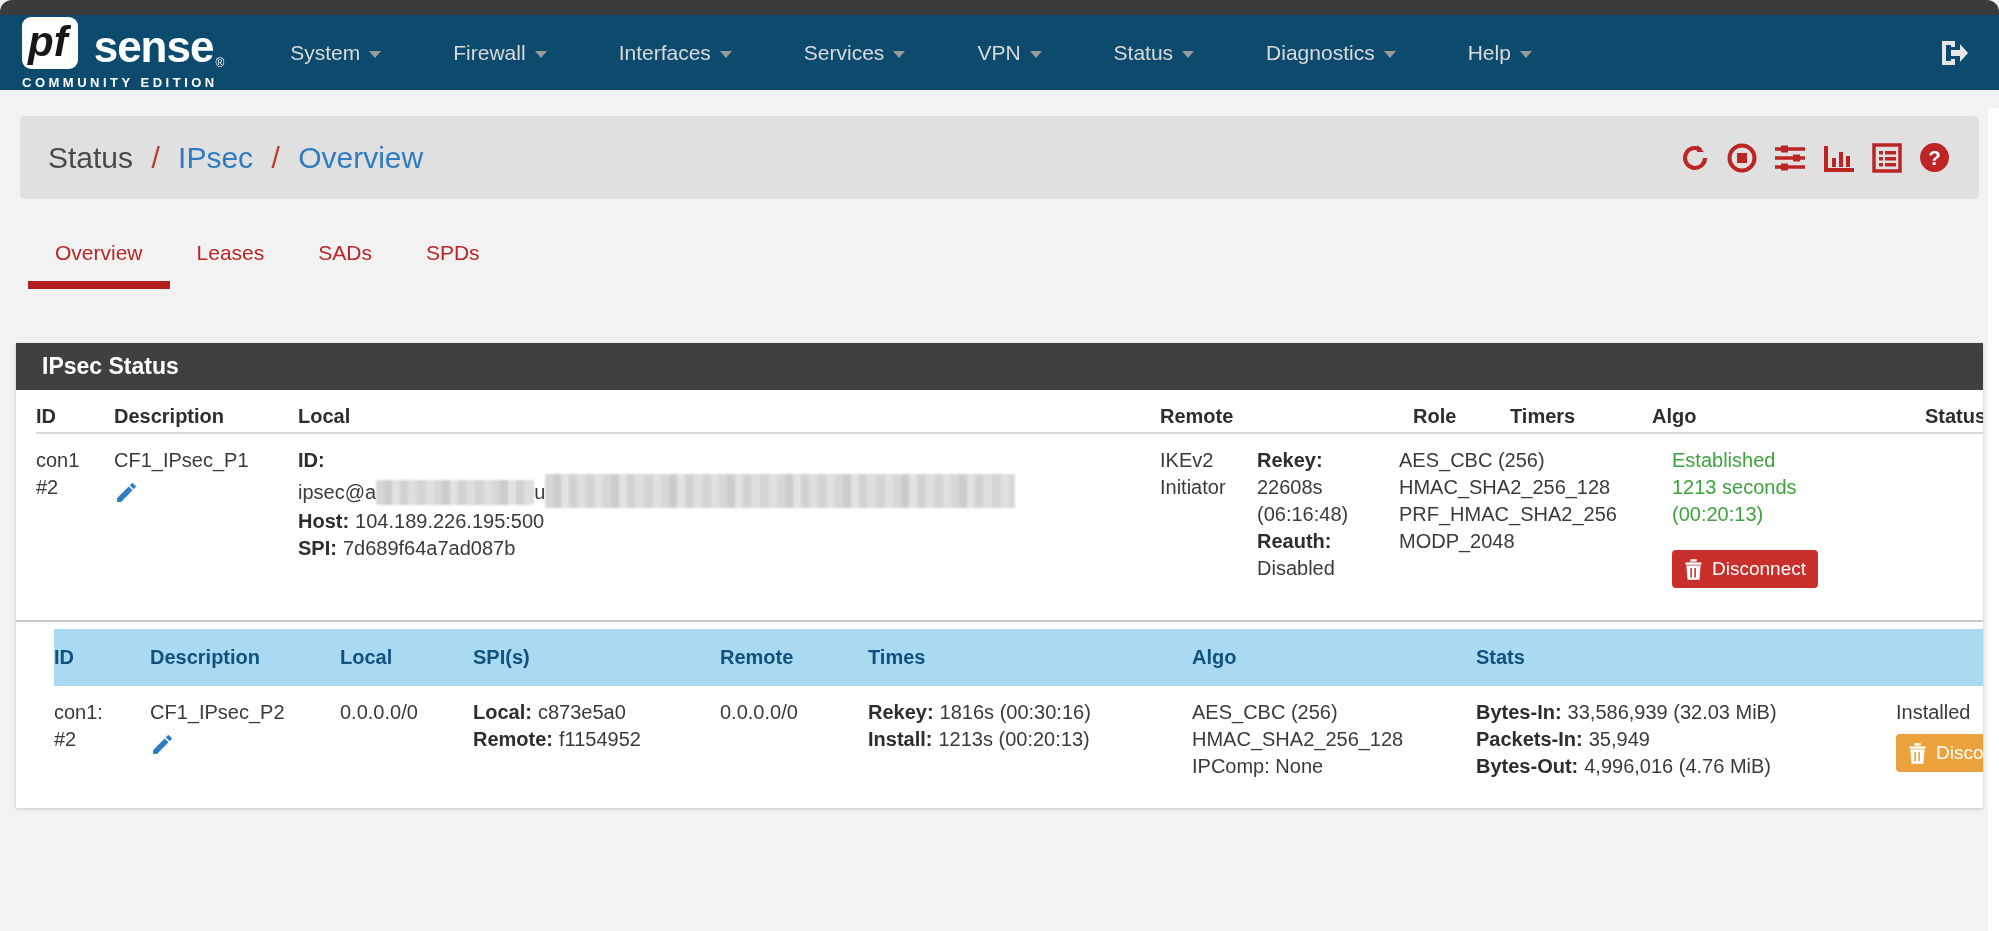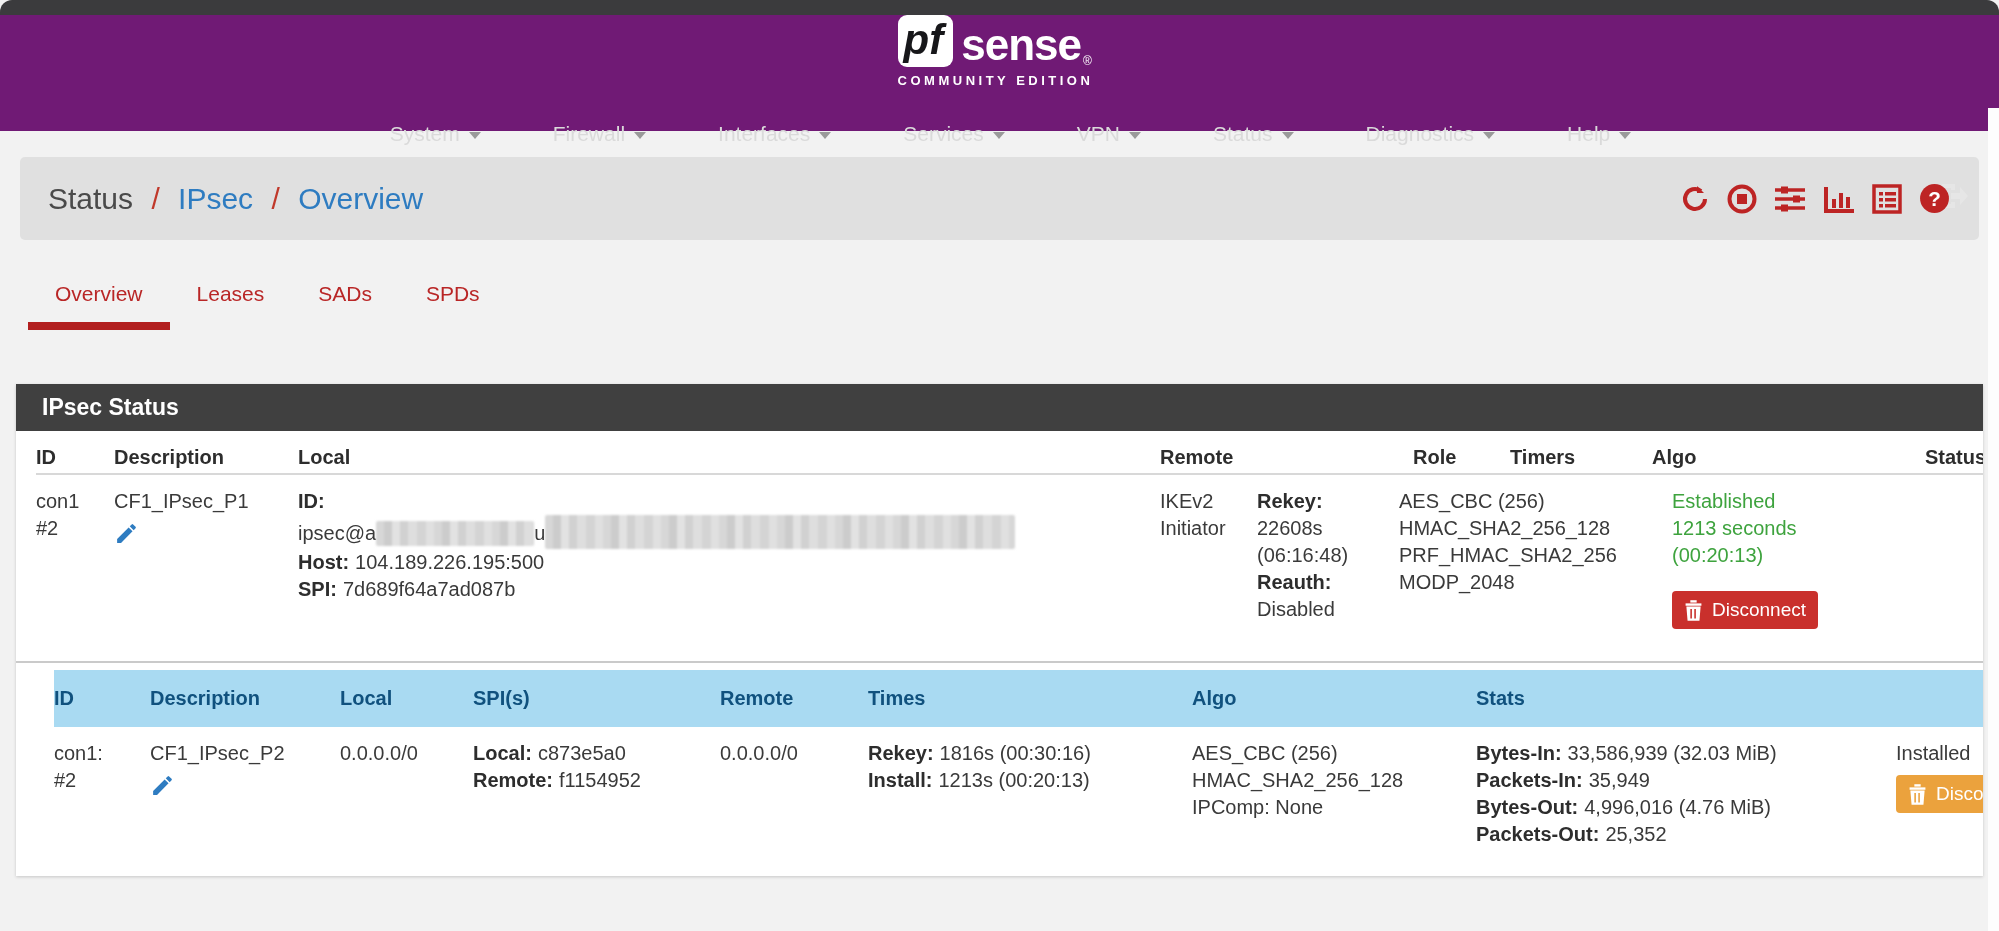--- a/index.html
+++ b/index.html
@@ -7,30 +7,30 @@
   body {
     width:1999px; height:931px; overflow:hidden;
     background:#f2f2f2;
     font-family:"Liberation Sans", sans-serif;
     color:#3a3a3a;
   }
   
   .topstrip { height:15px; background:#3b3b3d; border-radius:12px 12px 0 0; }
   
   .navbar {
-    height:116px; background:#701a75;
-    display:flex; align-items:center; padding:0 30px 0 22px;flex-direction:column;
+    height:75px; background:#0c4a6e;
+    display:flex; align-items:center; padding:0 30px 0 22px;
   }
   .logo { display:flex; flex-direction:column; line-height:1; }
   .logo-row { display:flex; align-items:flex-end; }
   .pf-badge {
     background:#fff; color:#17171a; font-weight:bold; font-style:italic;
     font-size:42px; padding:4px 10px 6px 6px; border-radius:9px;
   }
-  .brand-rest { color:#fff; font-weight:bold; font-size:44px; letter-spacing:-1px; margin-left:8px; }
+  .brand-rest { color:#fff; font-weight:bold; font-size:44px; letter-spacing:-1px; margin-left:16px; }
   .brand-reg { color:#fff; font-size:12px; margin-left:2px; }
   .edition { color:#fff; font-size:13px; letter-spacing:3.5px; font-weight:bold; margin-top:7px; }
   .nav-items { display:flex; margin-left:30px; }
   .nav-item {
     color:#dadada; font-size:21px; padding:0 36px; height:93px;
     display:flex; align-items:center; gap:9px; cursor:pointer; white-space:nowrap;
   }
   .caret { width:0; height:0; border-left:6px solid transparent; border-right:6px solid transparent; border-top:7px solid #9a9a9a; margin-top:3px; }
   .logout { margin-left:auto; display:flex; align-items:center; cursor:pointer; }
   
@@ -316,21 +316,20 @@
       </span>
       <span class="cell cc-algo">
         <div>AES_CBC (256)</div>
         <div>HMAC_SHA2_256_128</div>
         <div>IPComp: None</div>
       </span>
       <span class="cell cc-stats">
         <div><span class="lbl">Bytes-In:</span><span>33,586,939 (32.03 MiB)</span></div>
         <div><span class="lbl">Packets-In:</span><span>35,949</span></div>
         <div><span class="lbl">Bytes-Out:</span><span>4,996,016 (4.76 MiB)</span></div>
-        <div><span class="lbl">Packets-Out:</span><span>25,352</span></div>
       </span>
       <span class="cell cc-status">
         <div>Installed</div>
         <button class="btn btn-warning">
           <svg width="19" height="21" viewBox="0 0 24 26" fill="#ffffff">
             <path d="M2 4h20v3H2z"></path>
               <path d="M8 0h8v3H8z"></path>
             <path d="M3 8h18l-1.5 18h-15L3 8zm5 3v12h2V11H8zm5 0v12h2V11h-2z"></path>
           </svg>
           <span>Disconnect</span>

